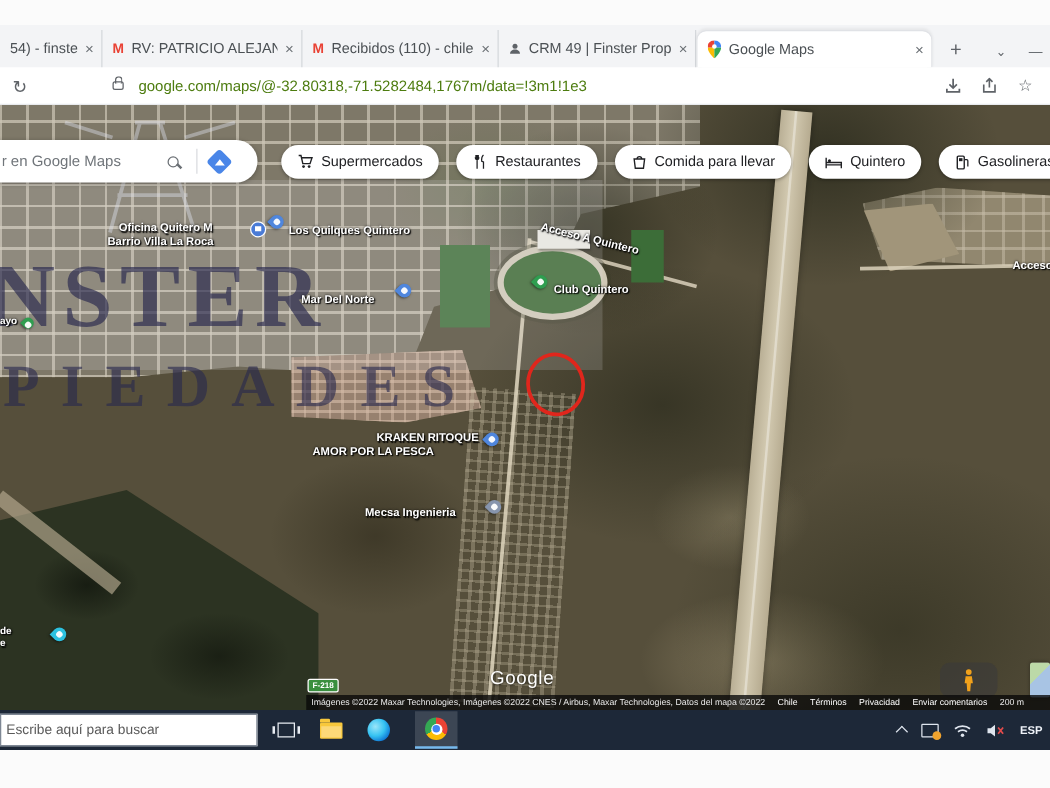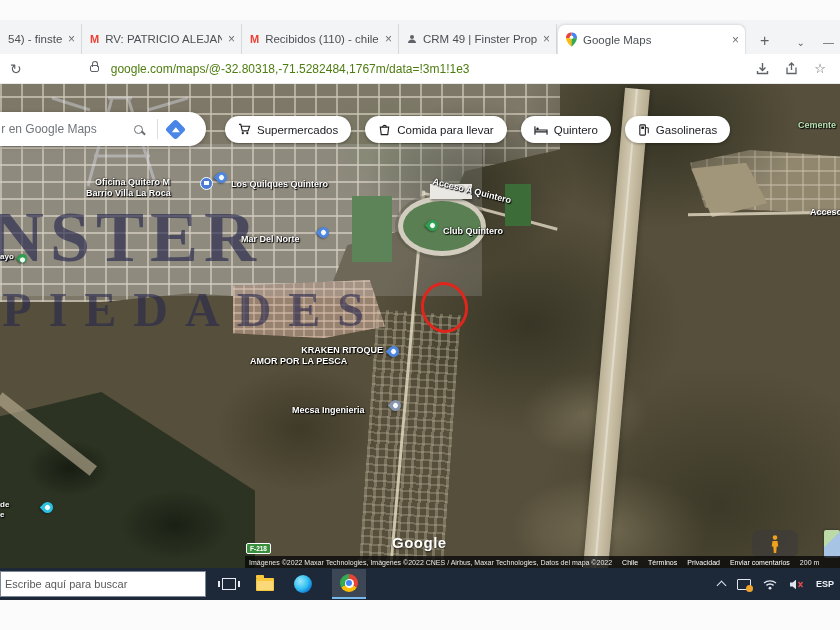--- a/index.html
+++ b/index.html
@@ -93,21 +93,21 @@
   .mag { width:9px; height:9px; border:1.6px solid #6b7075; border-radius:50%; position:relative; margin-left:30px; }
   .mag::after { content:""; position:absolute; width:5px; height:1.6px; background:#6b7075; transform:rotate(45deg); right:-4px; bottom:-1px; }
   .vdiv { width:1px; height:20px; background:#dadce0; margin:0 10px 0 14px; }
   .dia { width:15px; height:15px; background:#4a86e8; border-radius:3px; transform:rotate(45deg); position:relative; }
   .dia::after { content:""; position:absolute; left:4px; top:5px; border-left:4px solid transparent; border-right:4px solid transparent; border-bottom:5px solid #fff; transform:rotate(-45deg); }
   .chips { position:absolute; left:225px; top:32px; display:flex; gap:14px; }
   .chip { height:27px; background:#fff; border-radius:14px; box-shadow:0 1px 3px rgba(0,0,0,.35); display:flex; align-items:center; gap:6px; padding:0 13px; font-size:11.5px; color:#202124; white-space:nowrap; }
   .chip svg { flex:none; }
 
   
-  .glogo { position:absolute; left:392px; top:450px; color:#fff; font-size:15px; letter-spacing:.5px; font-weight:700; text-shadow:0 1px 2px rgba(0,0,0,.7); }
+  .glogo { position:absolute; left:392px; top:450px; color:#fff; font-size:15px; letter-spacing:.5px; font-weight:400; text-shadow:0 1px 2px rgba(0,0,0,.7); }
   .badge { position:absolute; left:246px; top:459px; background:#3a8f3e; border:1px solid #fff; border-radius:2px; color:#fff; font-size:6.5px; font-weight:700; padding:1px 3px; }
   .pegbox { position:absolute; left:752px; top:446px; width:46px; height:28px; border-radius:8px; background:rgba(55,55,60,.5); display:flex; align-items:center; justify-content:center; }
   .minimap { position:absolute; left:824px; top:446px; width:16px; height:28px; background:#fff; border-radius:2px; box-shadow:0 0 3px rgba(0,0,0,.4);
     background-image:linear-gradient(135deg,#bcd9a8 0 40%,#a8c4e4 40% 100%); }
   .attrib { position:absolute; left:245px; top:472px; width:595px; height:12px; background:rgba(8,8,8,.78); display:flex; align-items:center; gap:10px; padding:0 4px; font-size:7px; color:#e9e9e9; white-space:nowrap; overflow:hidden; }
   .attrib .lnk { color:#fff; }
 
   
   .taskbar { position:absolute; top:568px; left:0; width:840px; height:32px; background:#1d2838; display:flex; align-items:center; }
   .tsearch { width:206px; height:26px; background:#fff; border:1px solid #7e8794; display:flex; align-items:center; overflow:hidden; }
@@ -275,20 +275,27 @@
       <div class="chips">
         <div class="chip">
           <svg width="13" height="13" viewBox="0 0 14 14">
               <path d="M1 1.5h2l1.6 7h6.2l1.7-5H4" fill="none" stroke="#202124" stroke-width="1.2"></path>
               <circle cx="5.2" cy="11" r="1.2" fill="#202124"></circle>
               <circle cx="10" cy="11" r="1.2" fill="#202124"></circle>
             </svg>
           <span>Supermercados</span>
         </div>
         <div class="chip">
+          <svg width="12" height="13" viewBox="0 0 12 14">
+              <path d="M2.5 1v4M4.5 1v4M3.5 1v12M3.5 5c1 0 1.5-.7 1.5-2M3.5 5C2.5 5 2 4.3 2 3" stroke="#202124" stroke-width="1.1" fill="none"></path>
+              <path d="M9 1c-1.2 1-1.8 3-1.5 5.5L9 7v6" stroke="#202124" stroke-width="1.1" fill="none"></path>
+            </svg>
+          <span>Restaurantes</span>
+        </div>
+        <div class="chip">
           <svg width="13" height="13" viewBox="0 0 14 14">
               <path d="M2.5 4.5h9l-1 8h-7z" fill="none" stroke="#202124" stroke-width="1.2"></path>
               <path d="M5 4.5a2 2 0 0 1 4 0" fill="none" stroke="#202124" stroke-width="1.2"></path>
             </svg>
           <span>Comida para llevar</span>
         </div>
         <div class="chip">
           <svg width="14" height="12" viewBox="0 0 15 12">
               <path d="M1 11V2M1 8h13v3M1 8V6h13v2" fill="none" stroke="#202124" stroke-width="1.2"></path>
               <circle cx="3.8" cy="4.6" r="1.3" fill="#202124"></circle>

